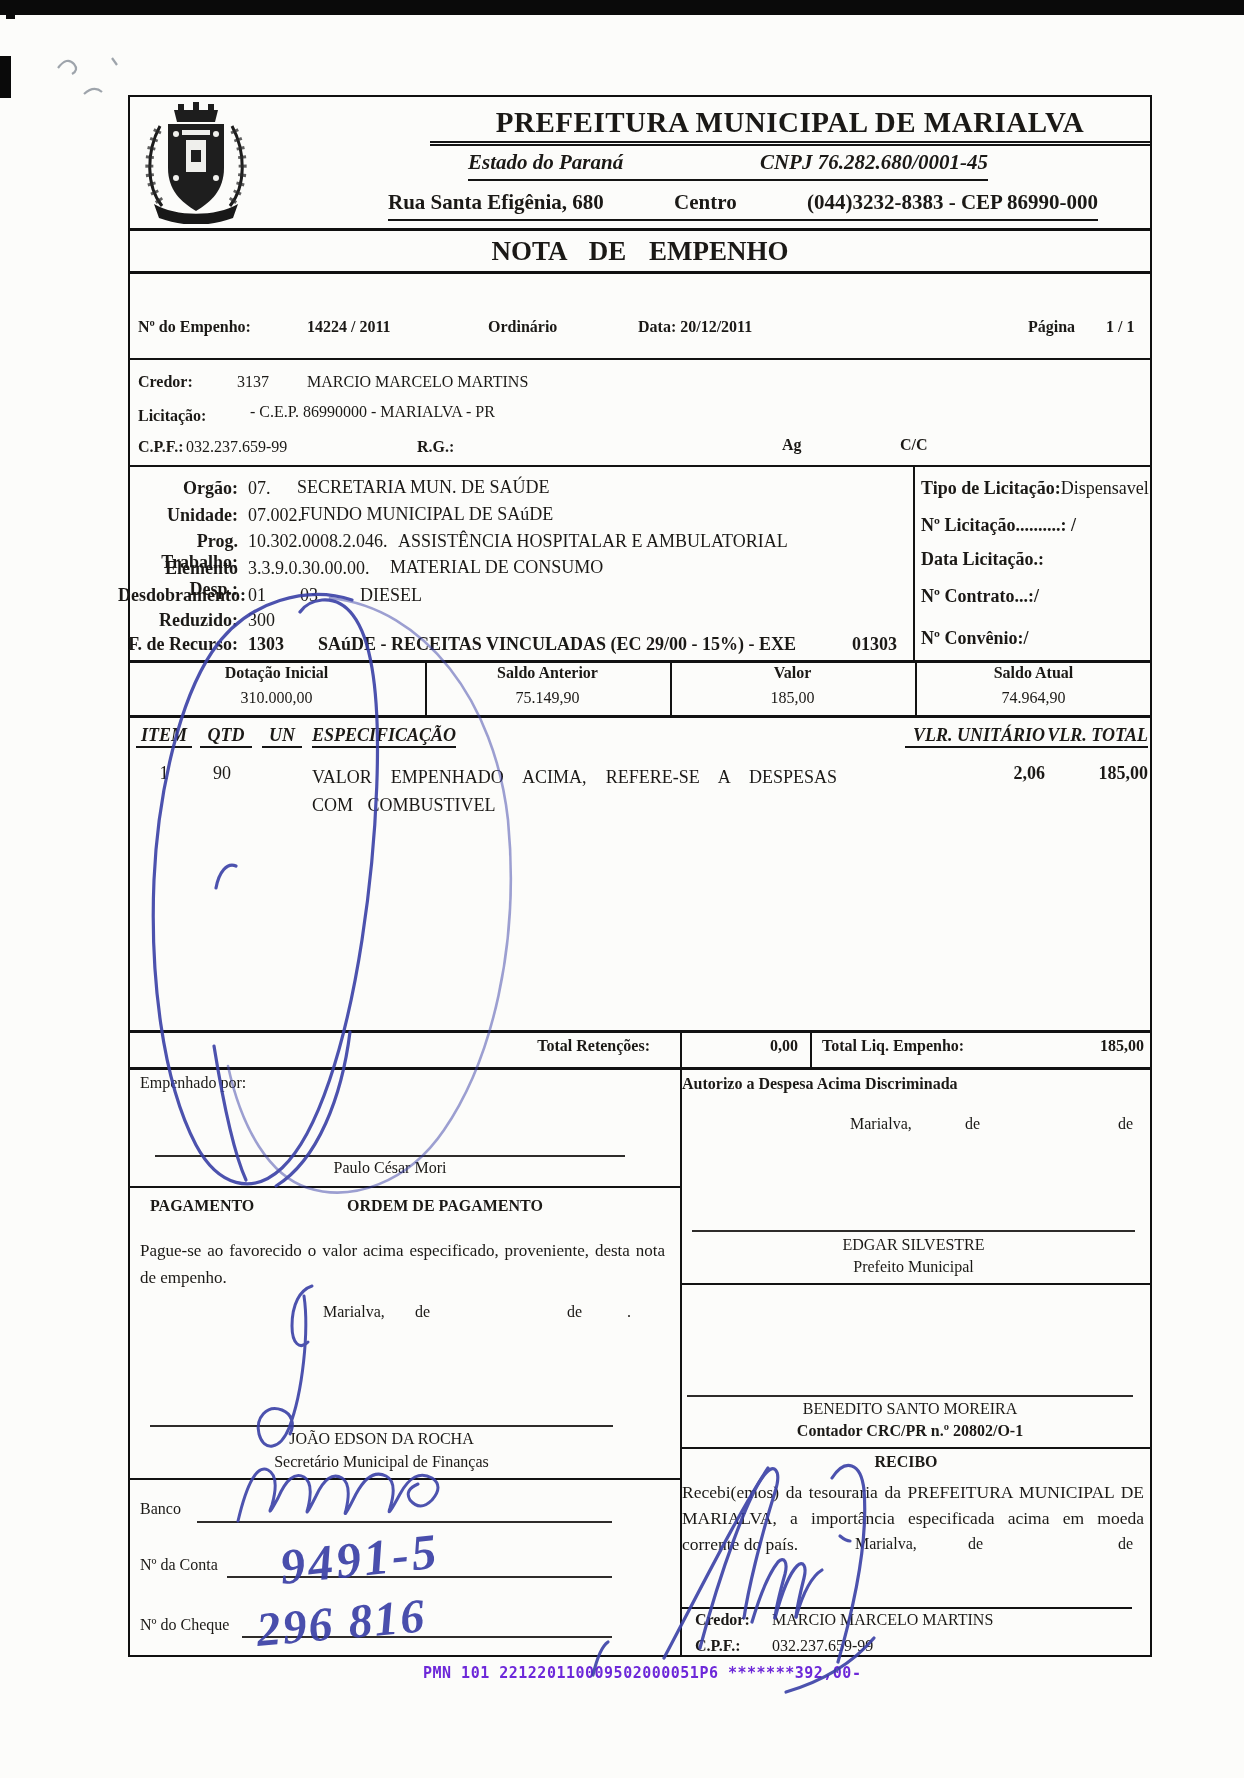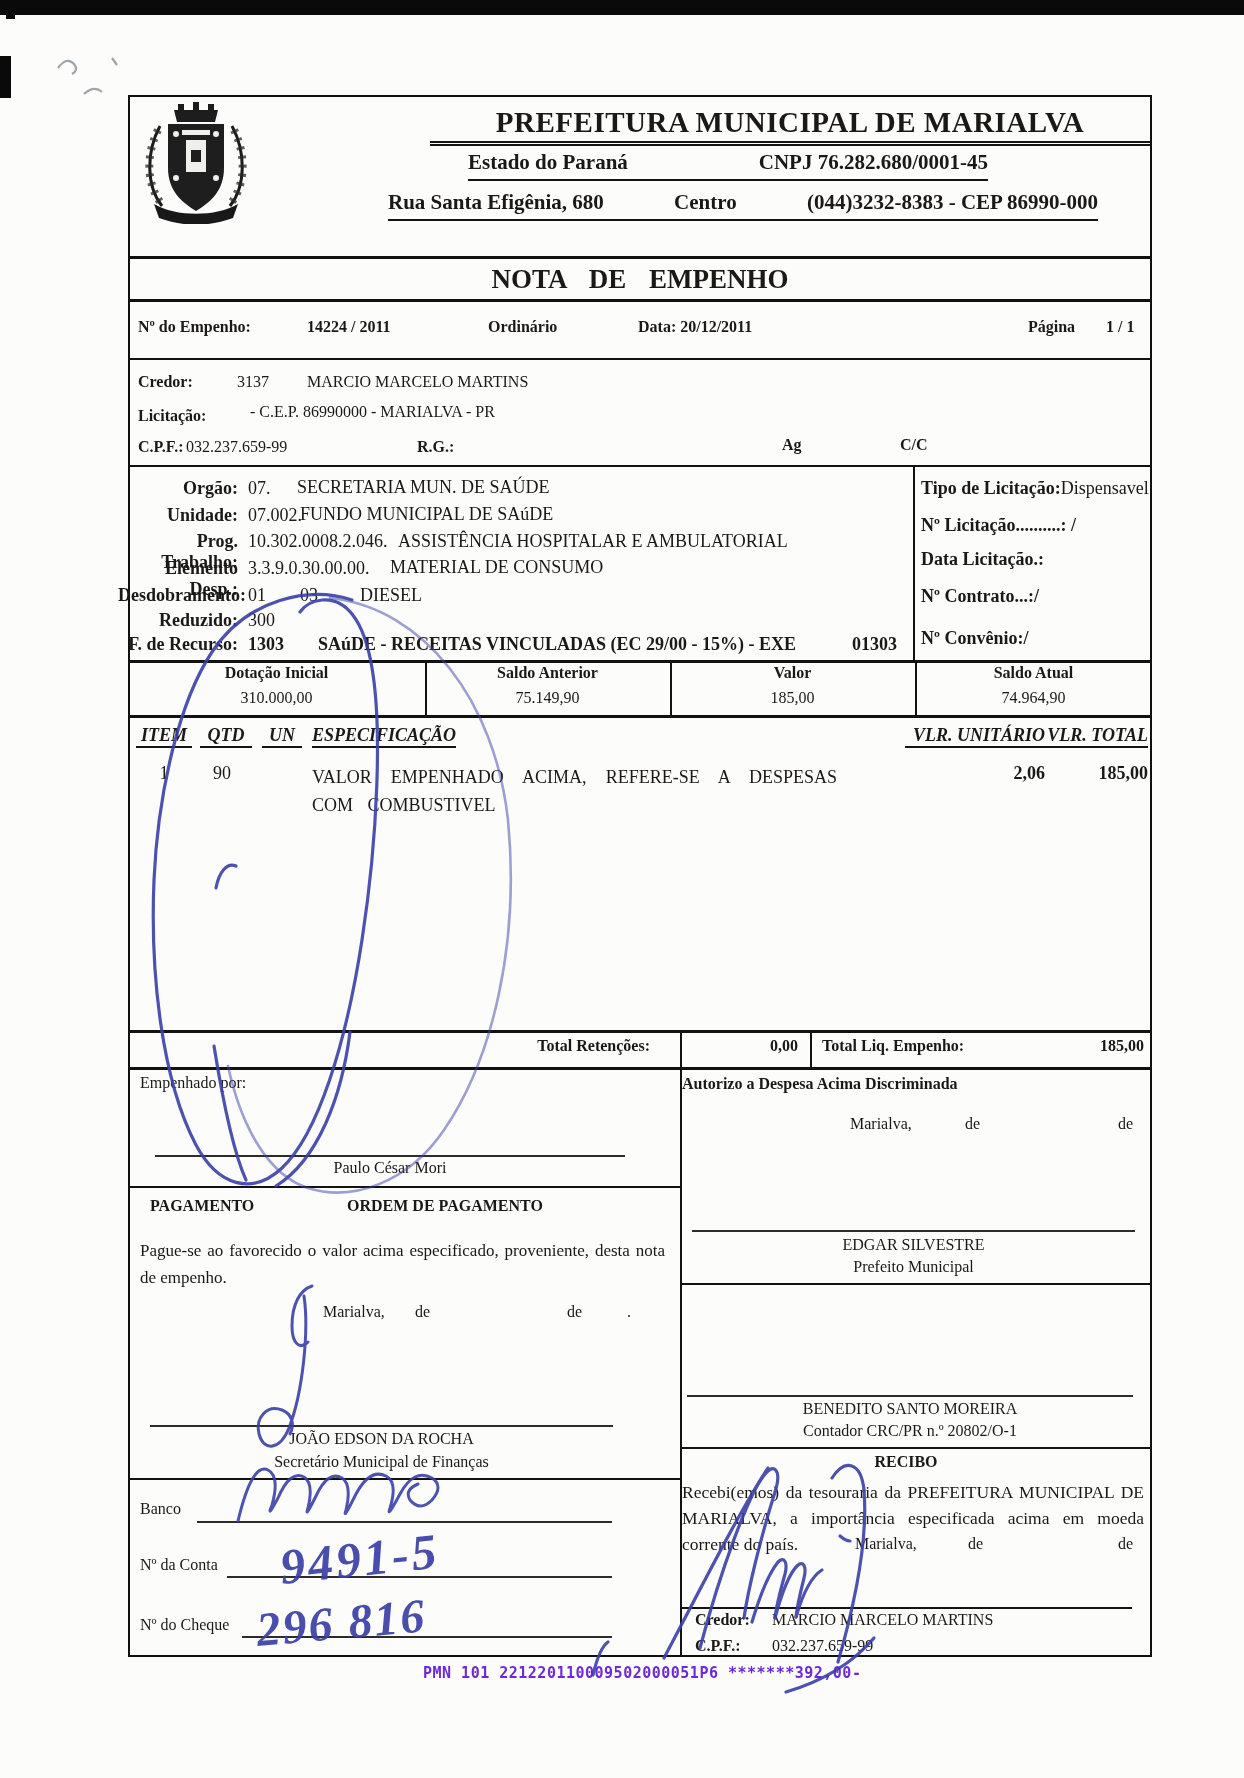--- a/index.html
+++ b/index.html
@@ -16,25 +16,25 @@
   .r { text-align: right; }
   .j { text-align: justify; }
   .fs18 { font-size: 18px; } .fs19 { font-size: 16px; } .fs20 { font-size: 16px; }
   .hl { position: absolute; border-top: 2px solid #121212; }
   .hl3 { border-top-width: 3px; }
   .vl { position: absolute; border-left: 2px solid #121212; }
   .sig { position: absolute; border-top: 2px solid #2e2c2a; }
   .frame { position: absolute; left: 128px; top: 95px; width: 1024px; height: 1562px; border: 2px solid #101010; }
   .titlebar { position: absolute; left: 128px; top: 228px; width: 1024px; height: 46px;
     border-top: 3px solid #101010; border-bottom: 3px solid #101010;
-    line-height: 40px; text-align: center; font-size: 27px; font-weight: bold; word-spacing: 16px; margin-top: 28px; }
+    line-height: 40px; text-align: center; font-size: 27px; font-weight: bold; word-spacing: 16px; }
   .orgname { position: absolute; left: 430px; top: 106px; width: 720px; text-align: center;
     font-size: 29px; font-weight: bold; border-bottom: 5px double #141414; padding-bottom: 2px; letter-spacing: 0.5px; }
   .hline2 { position: absolute; left: 468px; top: 150px; width: 520px; display: flex; justify-content: space-between;
-    font-size: 21px; font-weight: bold; border-bottom: 2px solid #141414; padding-bottom: 4px; }
+    font-size: 21px; font-weight: bold; border-bottom: 2px solid #141414; padding-bottom: 4px; font-style: italic; }
   .hline3 { position: absolute; left: 388px; top: 190px; width: 710px; display: flex; justify-content: space-between;
     font-size: 21px; font-weight: bold; border-bottom: 2px solid #141414; padding-bottom: 4px; }
   .mprint { position: absolute; left: 423px; top: 1664px; font-family: "DejaVu Sans Mono", monospace;
     font-weight: bold; font-size: 15px; letter-spacing: 0.5px; color: #6d28d9; }
   .hw-overlay { position: absolute; left: 0; top: 0; z-index: 40; pointer-events: none; }
   .hw-text { fill: #3a40a6; font-family: "Liberation Serif", serif; font-style: italic; font-weight: bold; opacity: 0.92; }
   .artifact { position: absolute; background: #0a0a0a; }
 </style>
 </head>
 <body>
@@ -207,21 +207,21 @@
   <span class="abs b fs19" style="left:682px;top:1075px;">Autorizo a Despesa Acima Discriminada</span>
   <span class="abs fs19" style="left:850px;top:1115px;">Marialva,</span>
   <span class="abs fs19" style="left:965px;top:1115px;">de</span>
   <span class="abs fs19" style="left:1118px;top:1115px;">de</span>
   <div class="sig" style="left:692px;top:1230px;width:443px;"></div>
   <span class="abs fs19 c" style="left:692px;top:1236px;width:443px;">EDGAR SILVESTRE</span>
   <span class="abs fs19 c" style="left:692px;top:1258px;width:443px;">Prefeito Municipal</span>
   <div class="hl" style="left:680px;top:1283px;width:472px;"></div>
   <div class="sig" style="left:687px;top:1395px;width:446px;"></div>
   <span class="abs fs19 c" style="left:687px;top:1400px;width:446px;">BENEDITO SANTO MOREIRA</span>
-  <span class="abs fs19 c" style="left:687px;top:1422px;width:446px;">Contador CRC/PR n.º 20802/O-1</span>
+  <span class="abs fs19 c" style="left:687px;top:1422px;width:446px;font-weight:bold;">Contador CRC/PR n.º 20802/O-1</span>
   <div class="hl" style="left:680px;top:1447px;width:472px;"></div>
 
   <span class="abs b fs20 c" style="left:680px;top:1453px;width:452px;">RECIBO</span>
   <div class="abs j" style="left:682px;top:1479px;width:462px;font-size:17.5px;line-height:26px;">Recebi(emos) da tesouraria da PREFEITURA MUNICIPAL DE MARIALVA, a importância especificada acima em moeda corrente do país.</div>
   <span class="abs fs19" style="left:855px;top:1535px;">Marialva,</span>
   <span class="abs fs19" style="left:968px;top:1535px;">de</span>
   <span class="abs fs19" style="left:1118px;top:1535px;">de</span>
   <div class="hl" style="left:680px;top:1607px;width:452px;"></div>
   <span class="abs b fs19" style="left:695px;top:1611px;">Credor:</span>
   <span class="abs fs19" style="left:772px;top:1611px;">MARCIO MARCELO MARTINS</span>

